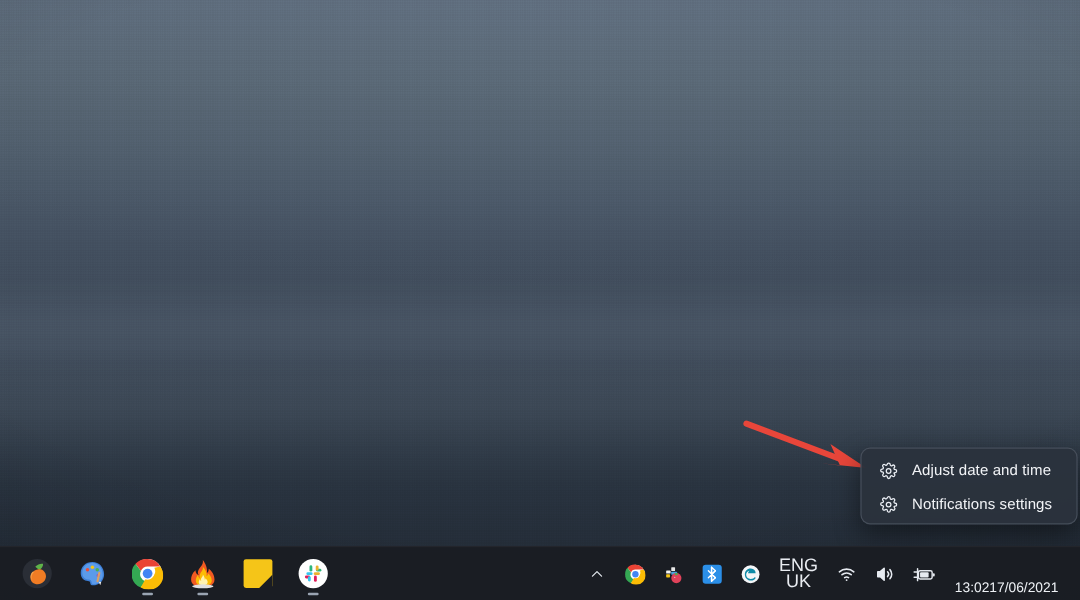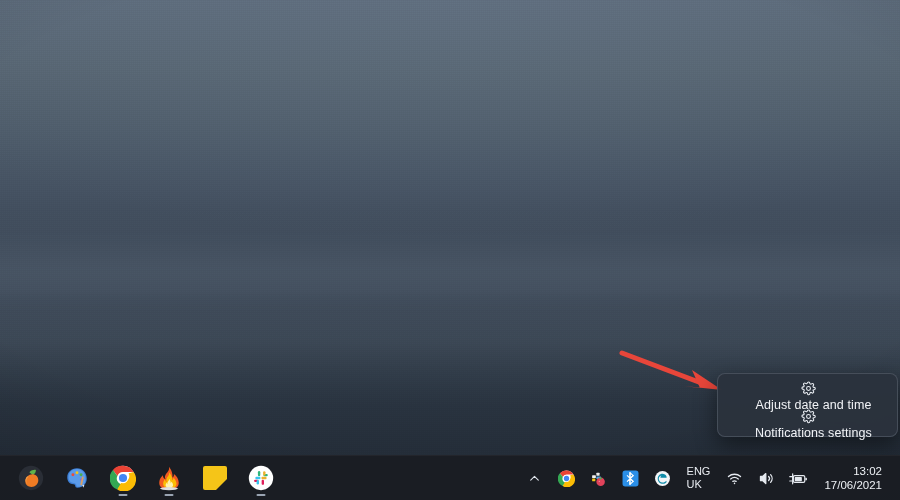--- a/index.html
+++ b/index.html
@@ -71,21 +71,20 @@
     border:1px solid rgba(122,133,148,0.34);
     border-radius:8px;
     box-shadow:0 8px 22px rgba(0,0,0,0.45);
     padding:4px 0;
     backdrop-filter:blur(18px);
   }
   .menu-item {
     display:flex; align-items:center; height:28px;
     padding:0 8px 0 10px; margin:0 2px; border-radius:4px;
     cursor:default;
-    flex-direction:column;
   }
   .menu-icon { width:20px; height:20px; flex:0 0 20px; display:flex; align-items:center; justify-content:center; }
   .menu-label {
     margin-left:10px; color:#f2f4f7; font-size:12.5px;
     letter-spacing:.1px; white-space:nowrap;
   }
 
   
   #taskbar {
     position:absolute; left:0; bottom:0; width:900px; height:45px;
@@ -103,26 +102,26 @@
     position:absolute; bottom:-1px; left:50%; transform:translateX(-50%);
     width:9px; height:2.5px; border-radius:2px; background:#9aa4b2;
   }
   #tray { display:flex; align-items:center; padding-right:10px; gap:0px; }
   .tray-btn {
     display:flex; align-items:center; justify-content:center;
     height:38px; padding:0 5px; border-radius:4px; cursor:default;
   }
   .tray-ico { width:22px; height:22px; display:flex; align-items:center; justify-content:center; }
   #lang {
-    display:flex; flex-direction:column; align-items:flex-start; justify-content:center;
-    color:#e9ecf1; font-size:11px; line-height:13px; padding:0 8px;
+    display:flex; flex-direction:column; align-items:center; justify-content:center;
+    color:#e9ecf1; font-size:15px; line-height:13px; padding:0 8px;
     height:38px; border-radius:4px; cursor:default;
   }
   #clock {
-    display:flex; flex-direction:column; align-items:flex-end; justify-content:center;
+    display:flex; flex-direction:row; align-items:flex-end; justify-content:center;
     color:#eef1f5; font-size:11.5px; line-height:14px; padding:0 8px 0 10px;
     height:38px; border-radius:4px; cursor:default; text-align:right;
   }
   .sticky-note { width:24px; height:24px; background:#f5c518; border-radius:2px; position:relative; }
   .sticky-note:after {
     content:""; position:absolute; right:0; bottom:0;
     border-width:0 0 11px 11px; border-style:solid;
     border-color:transparent transparent #1a1d23 transparent;
   }
 </style>

